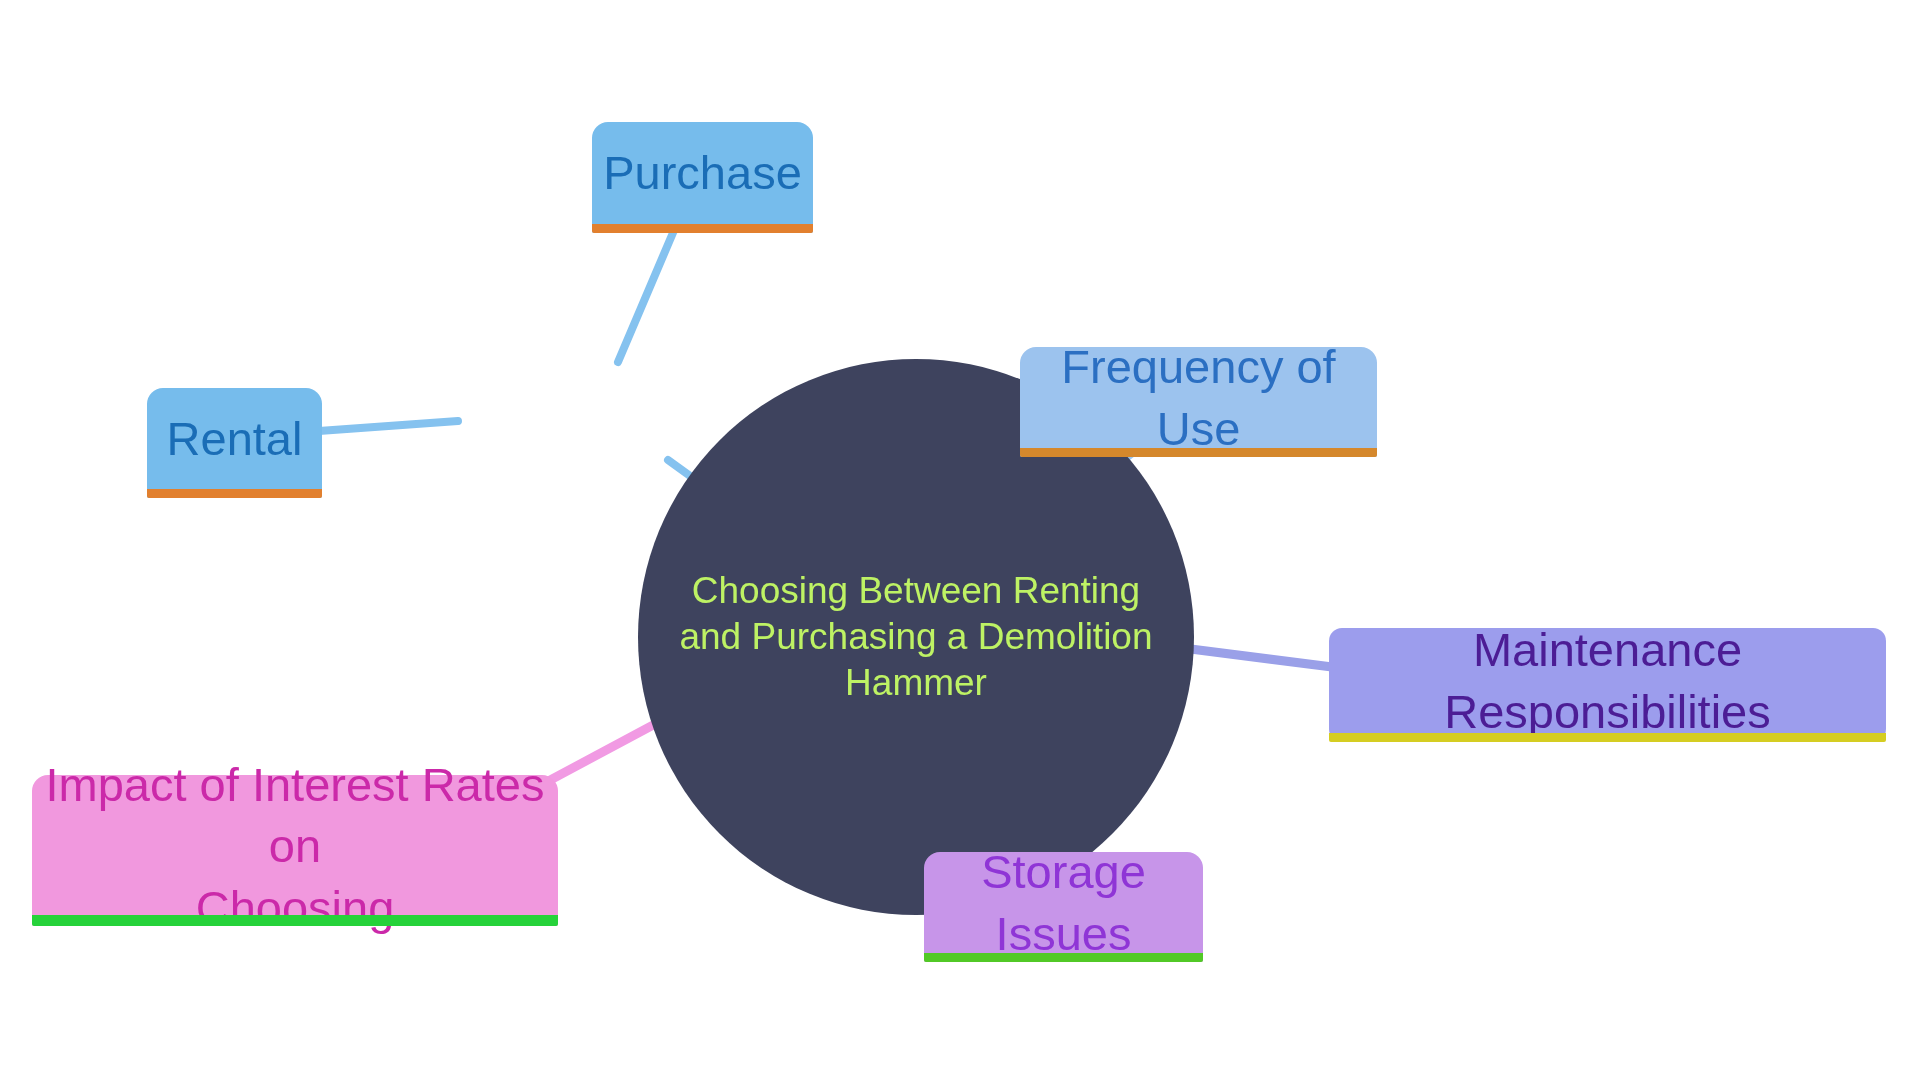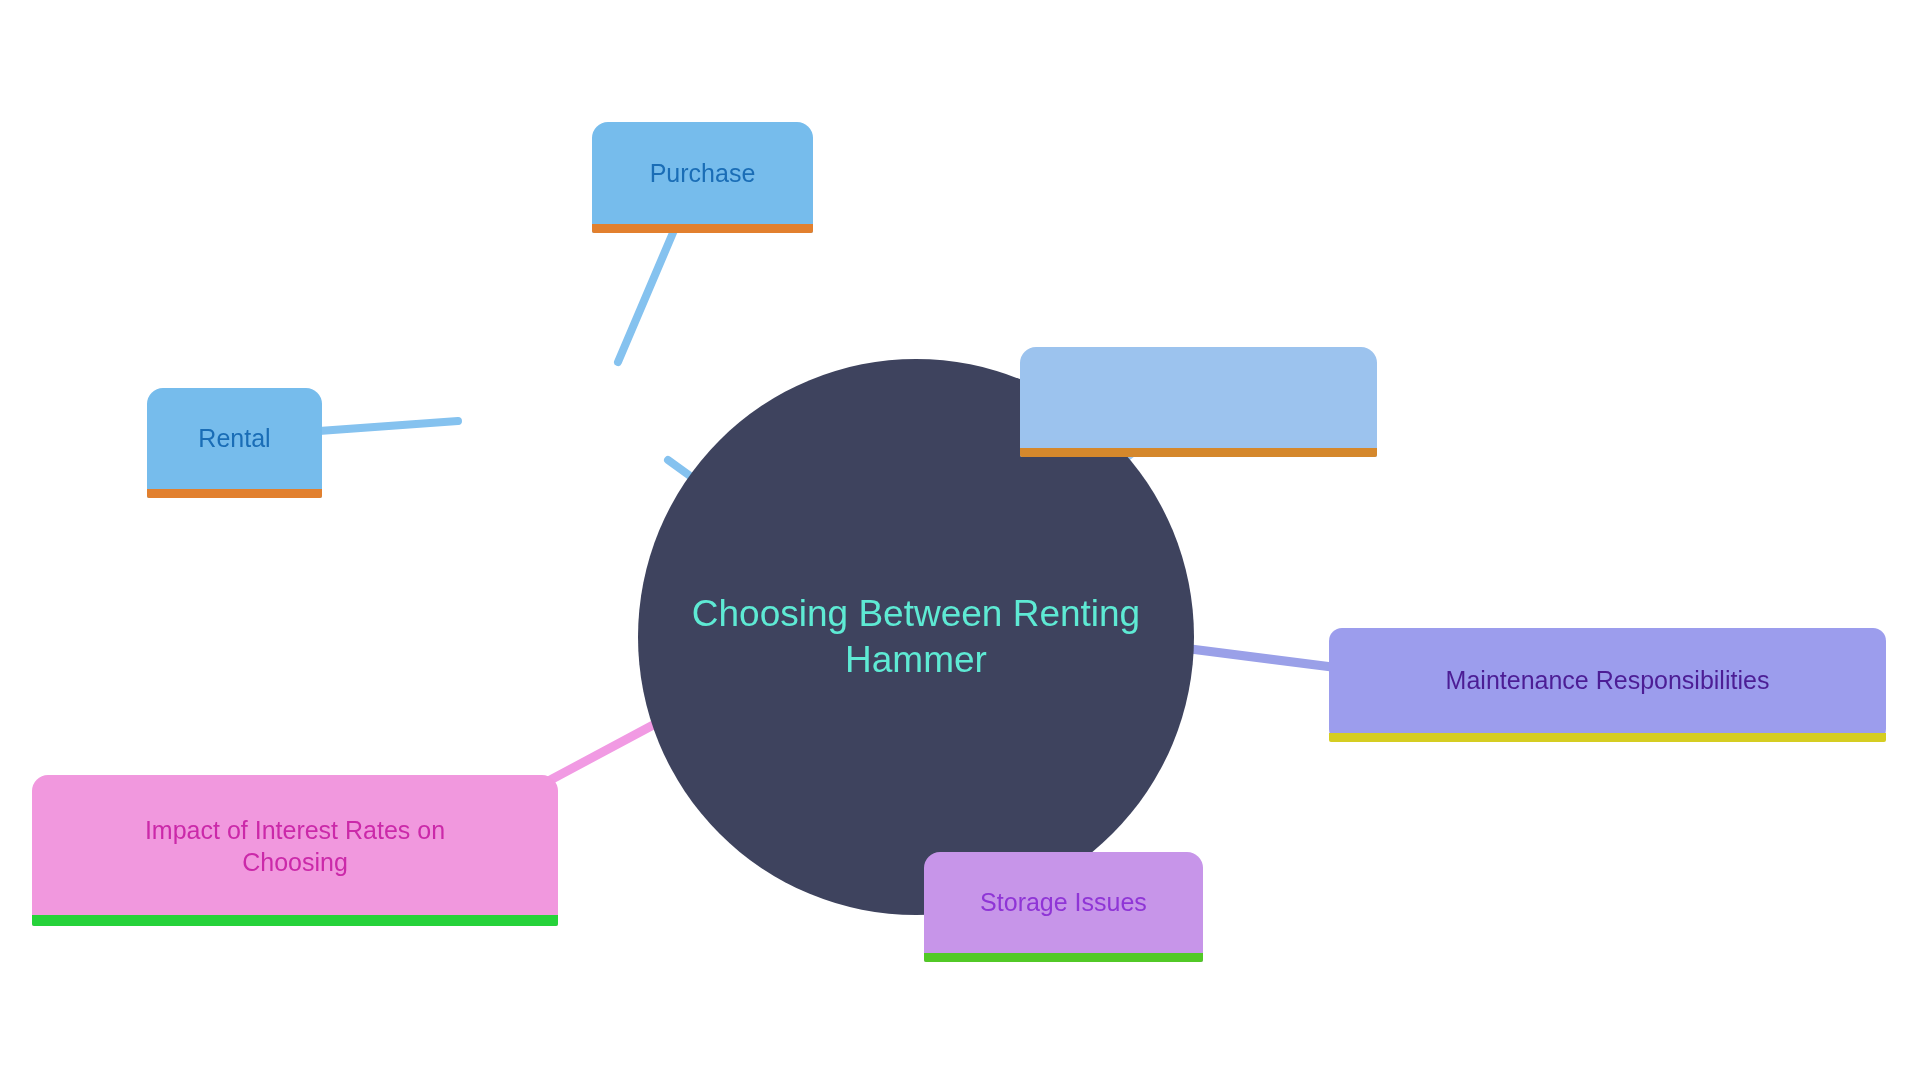--- a/index.html
+++ b/index.html
@@ -39,21 +39,21 @@
     font-weight: 400;
   }
   .center-text span { display: block; }
   .node {
     position: absolute;
     display: flex;
     align-items: center;
     justify-content: center;
     text-align: center;
     border-radius: 16px 16px 2px 2px;
-    font-size: 25px;
+    font-size: 47px;
     font-weight: 400;
     line-height: 1.3;
     padding-bottom: 9px;
     box-sizing: border-box;
   }
   .node-bar {
     position: absolute;
     left: 0;
     right: 0;
     bottom: 0;
@@ -69,39 +69,41 @@
 
   <svg class="edges" width="1920" height="1080" viewBox="0 0 1920 1080">
     <line x1="675" y1="228" x2="618" y2="362" stroke-width="8" stroke-linecap="round" style="stroke: rgb(133, 194, 239);"></line>
     <line x1="305" y1="432" x2="458" y2="421" stroke-width="8" stroke-linecap="round" style="stroke: rgb(133, 194, 239);"></line>
     <line x1="668" y1="460" x2="740" y2="512" stroke-width="8" stroke-linecap="round" style="stroke: rgb(133, 194, 239);"></line>
     <line x1="1140" y1="447" x2="1020" y2="540" stroke-width="8" stroke-linecap="round" style="stroke: rgb(154, 198, 239);"></line>
     <line x1="1175" y1="647" x2="1340" y2="668" stroke-width="9" stroke-linecap="round" style="stroke: rgb(154, 160, 232);"></line>
     <line x1="670" y1="716" x2="526" y2="793" stroke-width="9" stroke-linecap="round" style="stroke: rgb(241, 154, 227);"></line>
   </svg>
 
-  <div class="center-node" style="background-color: rgb(62, 67, 94); color: #5eead4;">
+  <div class="center-node" style="background-color: rgb(62, 67, 94); color: #bef264;">
     <div class="center-text">
       <span>Choosing Between Renting</span>
+      <span>and Purchasing a Demolition</span>
       <span>Hammer</span>
     </div>
   </div>
 
   <div class="node" style="left: 592px; top: 122px; width: 221px; height: 111px; background-color: rgb(118, 188, 236); color: rgb(26, 109, 182);">
     <span class="node-label">Purchase</span>
     <div class="node-bar" style="background-color: rgb(226, 128, 46);"></div>
   </div>
 
 
   <div class="node" style="left: 135px; top: 388px; width: 175px; height: 110px; background-color: rgb(118, 188, 236); color: rgb(26, 109, 182); margin-left: 12px;">
     <span class="node-label">Rental</span>
     <div class="node-bar" style="background-color: rgb(226, 128, 46);"></div>
   </div>
 
   <div class="node" style="left: 1020px; top: 347px; width: 357px; height: 110px; background-color: rgb(156, 195, 238); color: rgb(43, 111, 194);">
+    <span class="node-label">Frequency of Use</span>
     <div class="node-bar" style="background-color: rgb(213, 136, 44);"></div>
   </div>
 
   <div class="node" style="left: 1329px; top: 628px; width: 557px; height: 114px; background-color: rgb(156, 157, 237); color: #4c1d95; border-radius: 13px;">
     <span class="node-label">Maintenance Responsibilities</span>
     <div class="node-bar" style="background-color: rgb(213, 205, 34);"></div>
   </div>
 
   <div class="node" style="left: 924px; top: 852px; width: 279px; height: 110px; background-color: rgb(199, 149, 233); color: rgb(143, 53, 214);">
     <span class="node-label">Storage Issues</span>

